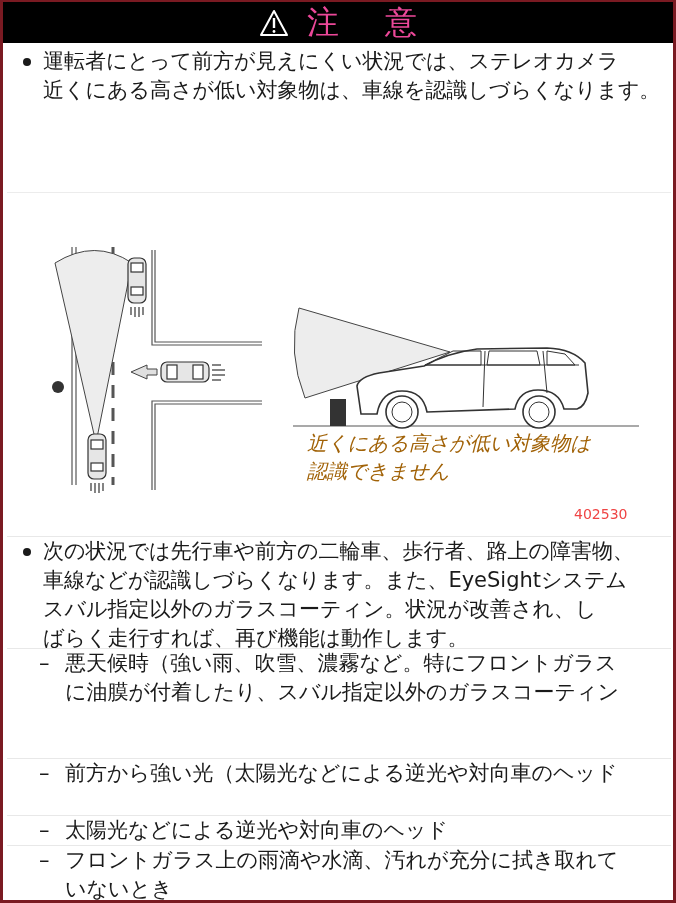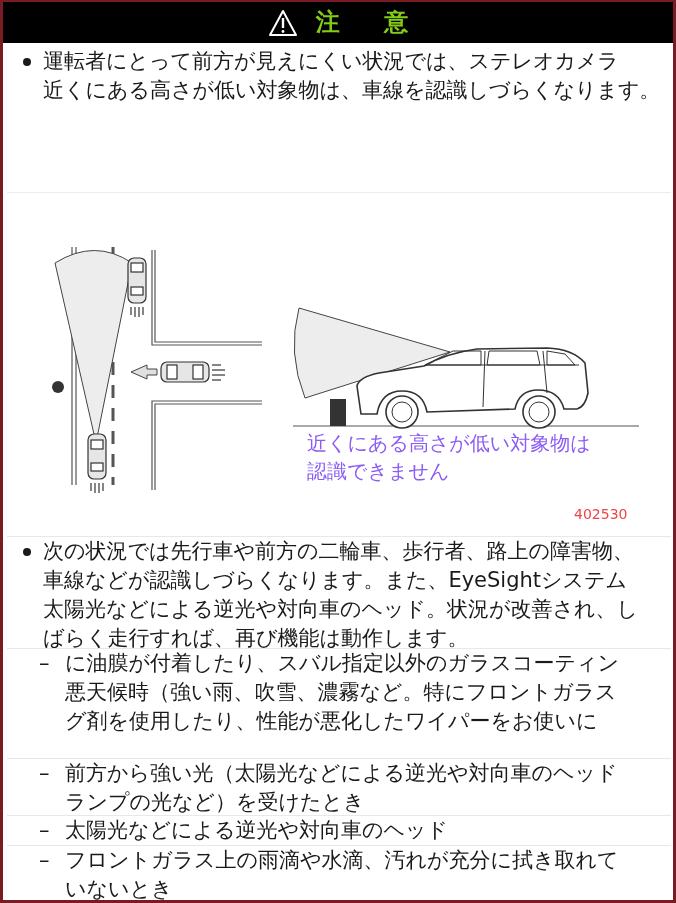--- a/index.html
+++ b/index.html
@@ -1,28 +1,28 @@
 <!DOCTYPE html>
 <html><head>
 <meta charset="utf-8">
 <style>
   html, body { margin: 0; padding: 0; background: #ffffff; }
   body { width: 676px; height: 903px; overflow: hidden; position: relative; font-family: "DejaVu Sans", "Liberation Sans", sans-serif; color: #1a1a1a; }
   .frame { position: absolute; left: 0; top: 0; width: 676px; height: 903px; box-sizing: border-box; border: 3px solid #7a1a22; border-top: 2px solid #7a1a22; background: #fff; }
   .header { position: absolute; left: 0; top: 0; width: 670px; height: 41px; background: #000; display: flex; align-items: center; justify-content: center; }
   .header .warn { width: 30px; height: 28px; margin-right: 18px; }
-  .header .title { color: #84cc16; font-size: 24px; font-weight: bold; letter-spacing: 18px; margin-right: -18px; line-height: 41px; }
+  .header .title { color: #ec4899; font-size: 32px; font-weight: normal; letter-spacing: 18px; margin-right: -18px; line-height: 41px; }
   .row { position: absolute; left: 4px; width: 664px; font-size: 21px; line-height: 29px; box-sizing: border-box; }
   .row.sep { border-top: 1px solid #e8e8e8; }
   .bullet { position: absolute; left: 16px; top: 11px; width: 8px; height: 8px; border-radius: 50%; background: #1a1a1a; }
   .btext { padding-left: 36px; padding-right: 4px; }
   .dash { position: absolute; left: 32px; top: 0; }
   .dtext { padding-left: 58px; padding-right: 4px; }
   .diagram { position: absolute; left: 4px; top: 190px; width: 664px; height: 340px; border-top: 1px solid #ececec; }
-  .caption { position: absolute; left: 304px; top: 426px; font-size: 20px; line-height: 28px; color: #8b5cf6; }
+  .caption { position: absolute; left: 304px; top: 426px; font-size: 20px; line-height: 28px; color: #a16207; font-style: italic; }
   .figno { position: absolute; left: 571px; top: 503px; font-size: 14px; color: #ef4444; }
   .line { display: block; white-space: nowrap; }
 </style>
 </head>
 <body>
 
 <div class="frame">
 
   <div class="header">
     <svg class="warn" viewBox="0 0 30 28">
@@ -116,39 +116,37 @@
       <span class="line">認識できません</span>
     </div>
     <div class="figno" style="left:567px; top:313px;">402530</div>
   </div>
 
   <div class="row sep" style="top:534px;">
     <span class="bullet"></span>
     <div class="btext">
       <span class="line">次の状況では先行車や前方の二輪車、歩行者、路上の障害物、</span>
       <span class="line">車線などが認識しづらくなります。また、EyeSightシステム</span>
-      <span class="line">太陽光などによる逆光や対向車のヘッド。状況が改善され、し</span>
+      <span class="line">スバル指定以外のガラスコーティン。状況が改善され、し</span>
       <span class="line">ばらく走行すれば、再び機能は動作します。</span>
     </div>
   </div>
 
   <div class="row sep" style="top:646px;">
     <span class="dash">–</span>
     <div class="dtext">
+      <span class="line">悪天候時（強い雨、吹雪、濃霧など。特にフロントガラス</span>
       <span class="line">に油膜が付着したり、スバル指定以外のガラスコーティン</span>
-      <span class="line">悪天候時（強い雨、吹雪、濃霧など。特にフロントガラス</span>
-      <span class="line">グ剤を使用したり、性能が悪化したワイパーをお使いに</span>
     </div>
   </div>
 
   <div class="row sep" style="top:756px;">
     <span class="dash">–</span>
     <div class="dtext">
       <span class="line">前方から強い光（太陽光などによる逆光や対向車のヘッド</span>
-      <span class="line">ランプの光など）を受けたとき</span>
     </div>
   </div>
 
   <div class="row sep" style="top:813px;">
     <span class="dash">–</span>
     <div class="dtext">
       <span class="line">太陽光などによる逆光や対向車のヘッド</span>
     </div>
   </div>
 

